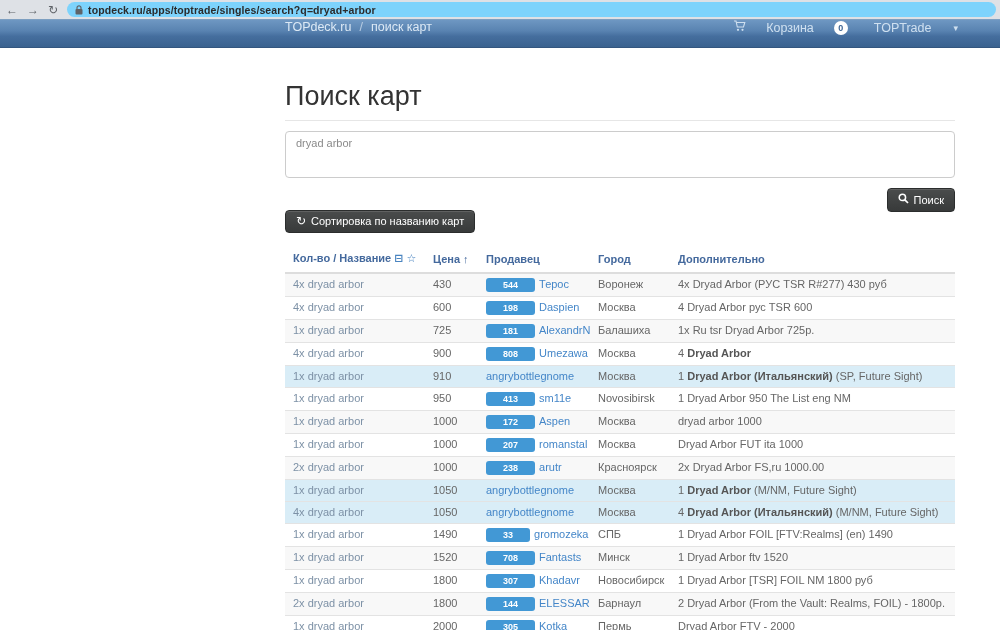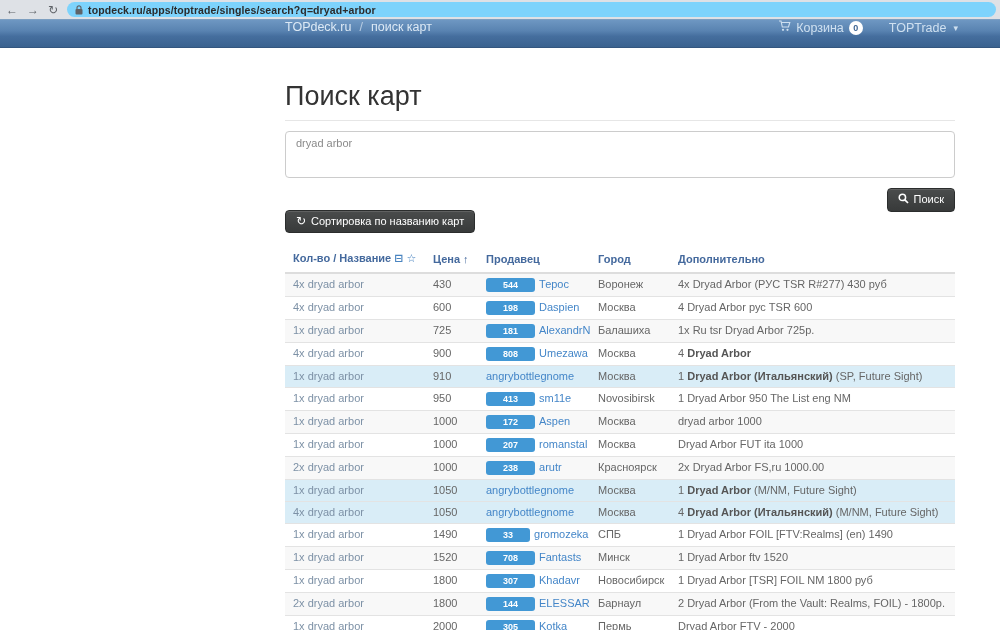--- a/index.html
+++ b/index.html
@@ -25,42 +25,42 @@
     background: linear-gradient(180deg, #6e97c2 0%, #5983b1 40%, #456e9e 60%, #3a628f 100%);
     border-top: 1px solid #7d9fc1; border-bottom: 1px solid #33567f;
     display: flex; align-items: flex-start; justify-content: space-between;
     padding-left: 285px; padding-right: 42px;
     color: #cfe0f0; font-size: 12.5px;
   }
   .nav-left { display: flex; align-items: center; gap: 8px; }
   .nav-left a { color: #dce9f5; text-decoration: none; }
   .nav-sep { color: #b9cde2; }
   .nav-right { display: flex; align-items: center; gap: 26px; }
-  .nav-item { display: flex; align-items: center; gap: 5px; color: #cfe0f0; cursor: pointer; }
+  .nav-item { display: flex; align-items: center; gap: 20px; color: #cfe0f0; cursor: pointer; }
   .cart-badge {
     width: 14px; height: 14px; border-radius: 50%; background: #fff; color: #3f6695;
     font-size: 9px; font-weight: bold; display: inline-flex; align-items: center; justify-content: center;
   }
   .caret { font-size: 9px; margin-left: 2px; }
 
   
   .container { width: 670px; margin-left: 285px; }
   h1.page-title { font-size: 27px; font-weight: 400; color: #333; margin: 33px 0 9px; line-height: 30px; }
   hr.title-rule { border: 0; border-top: 1px solid #e6e6e6; margin: 0 0 10px; }
   textarea.search-area {
     width: 100%; height: 47px; border: 1px solid #ccc; border-radius: 4px;
     padding: 5px 10px; font-family: inherit; font-size: 11px; color: #8a8a8a;
     resize: none; outline: none; display: block;
   }
   .actions { position: relative; height: 45px; margin-top: 10px; }
   .btn-dark {
     background: linear-gradient(180deg, #4a4c4c, #383a3a);
     border: 1px solid #2b2d2d; border-radius: 4px; color: #fff;
     font-family: inherit; font-size: 11px; padding: 4px 10px 5px;
-    display: inline-flex; gap: 5px; cursor: pointer;
+    display: inline-flex; align-items: center; gap: 5px; cursor: pointer;
     box-shadow: inset 0 1px 0 rgba(255,255,255,.12);
   }
   .btn-search { position: absolute; right: 0; top: 0; }
   .btn-sort  { position: absolute; left: 0; top: 22px; }
   .btn-icon { font-size: 12px; line-height: 1; }
 
   
   table.results { width: 100%; border-collapse: collapse; table-layout: fixed; margin-top: 16px; font-size: 11px; color: #666; }
   col.c-name { width: 140px; } col.c-price { width: 53px; } col.c-seller { width: 112px; }
   col.c-city { width: 80px; } col.c-extra { width: auto; }

